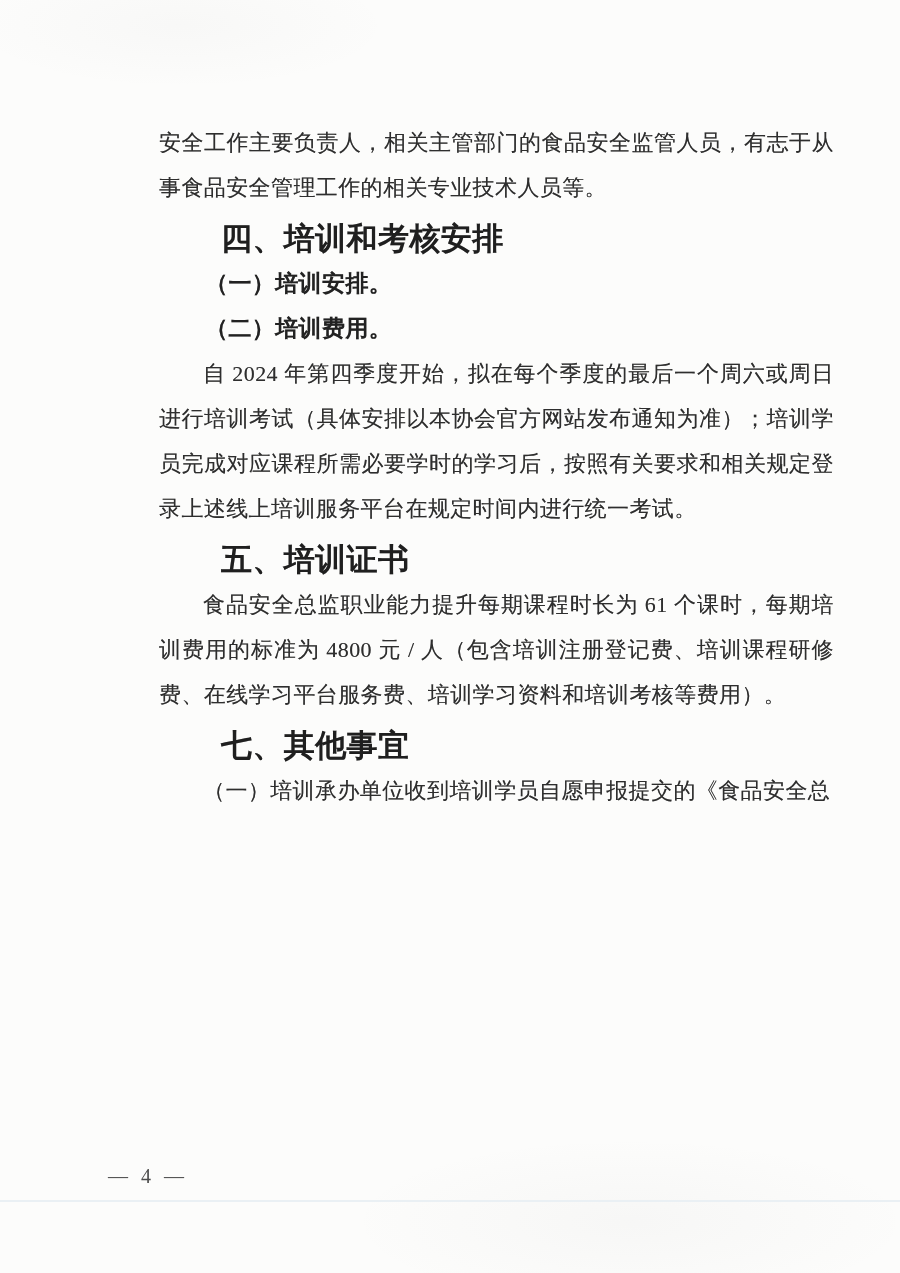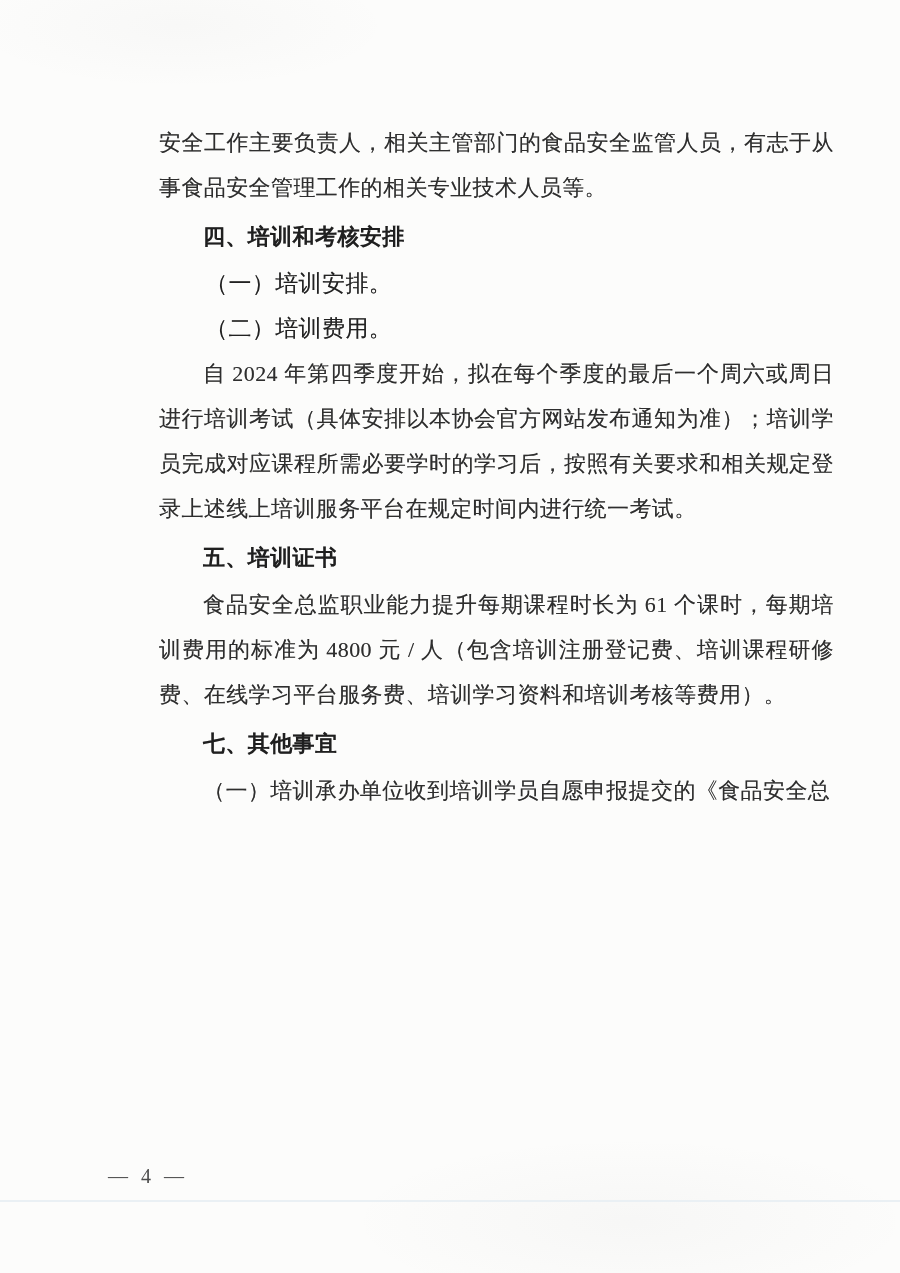--- a/index.html
+++ b/index.html
@@ -38,30 +38,30 @@
     margin-left: 44px;
   }
   .body-para {
     text-indent: 2em;
     margin: 0;
   }
   .no-indent {
     text-indent: 0;
   }
   .heading {
-    font-family: Liberation Mono, monospace;
+    font-family: Liberation Serif, serif;
     font-weight: 700;
-    font-size: 22px;
+    font-size: 31px;
     color: #1f1f1f;
     text-indent: 2em;
     text-align: left;
     margin: 6px 0 0 0;
   }
   .subheading {
-    font-weight: 400;
+    font-weight: 700;
     font-size: 23px;
     color: #222222;
     text-indent: 2em;
     text-align: left;
     margin: 0;
   }
   .page-number {
     position: absolute;
     left: 108px;
     top: 1165px;

